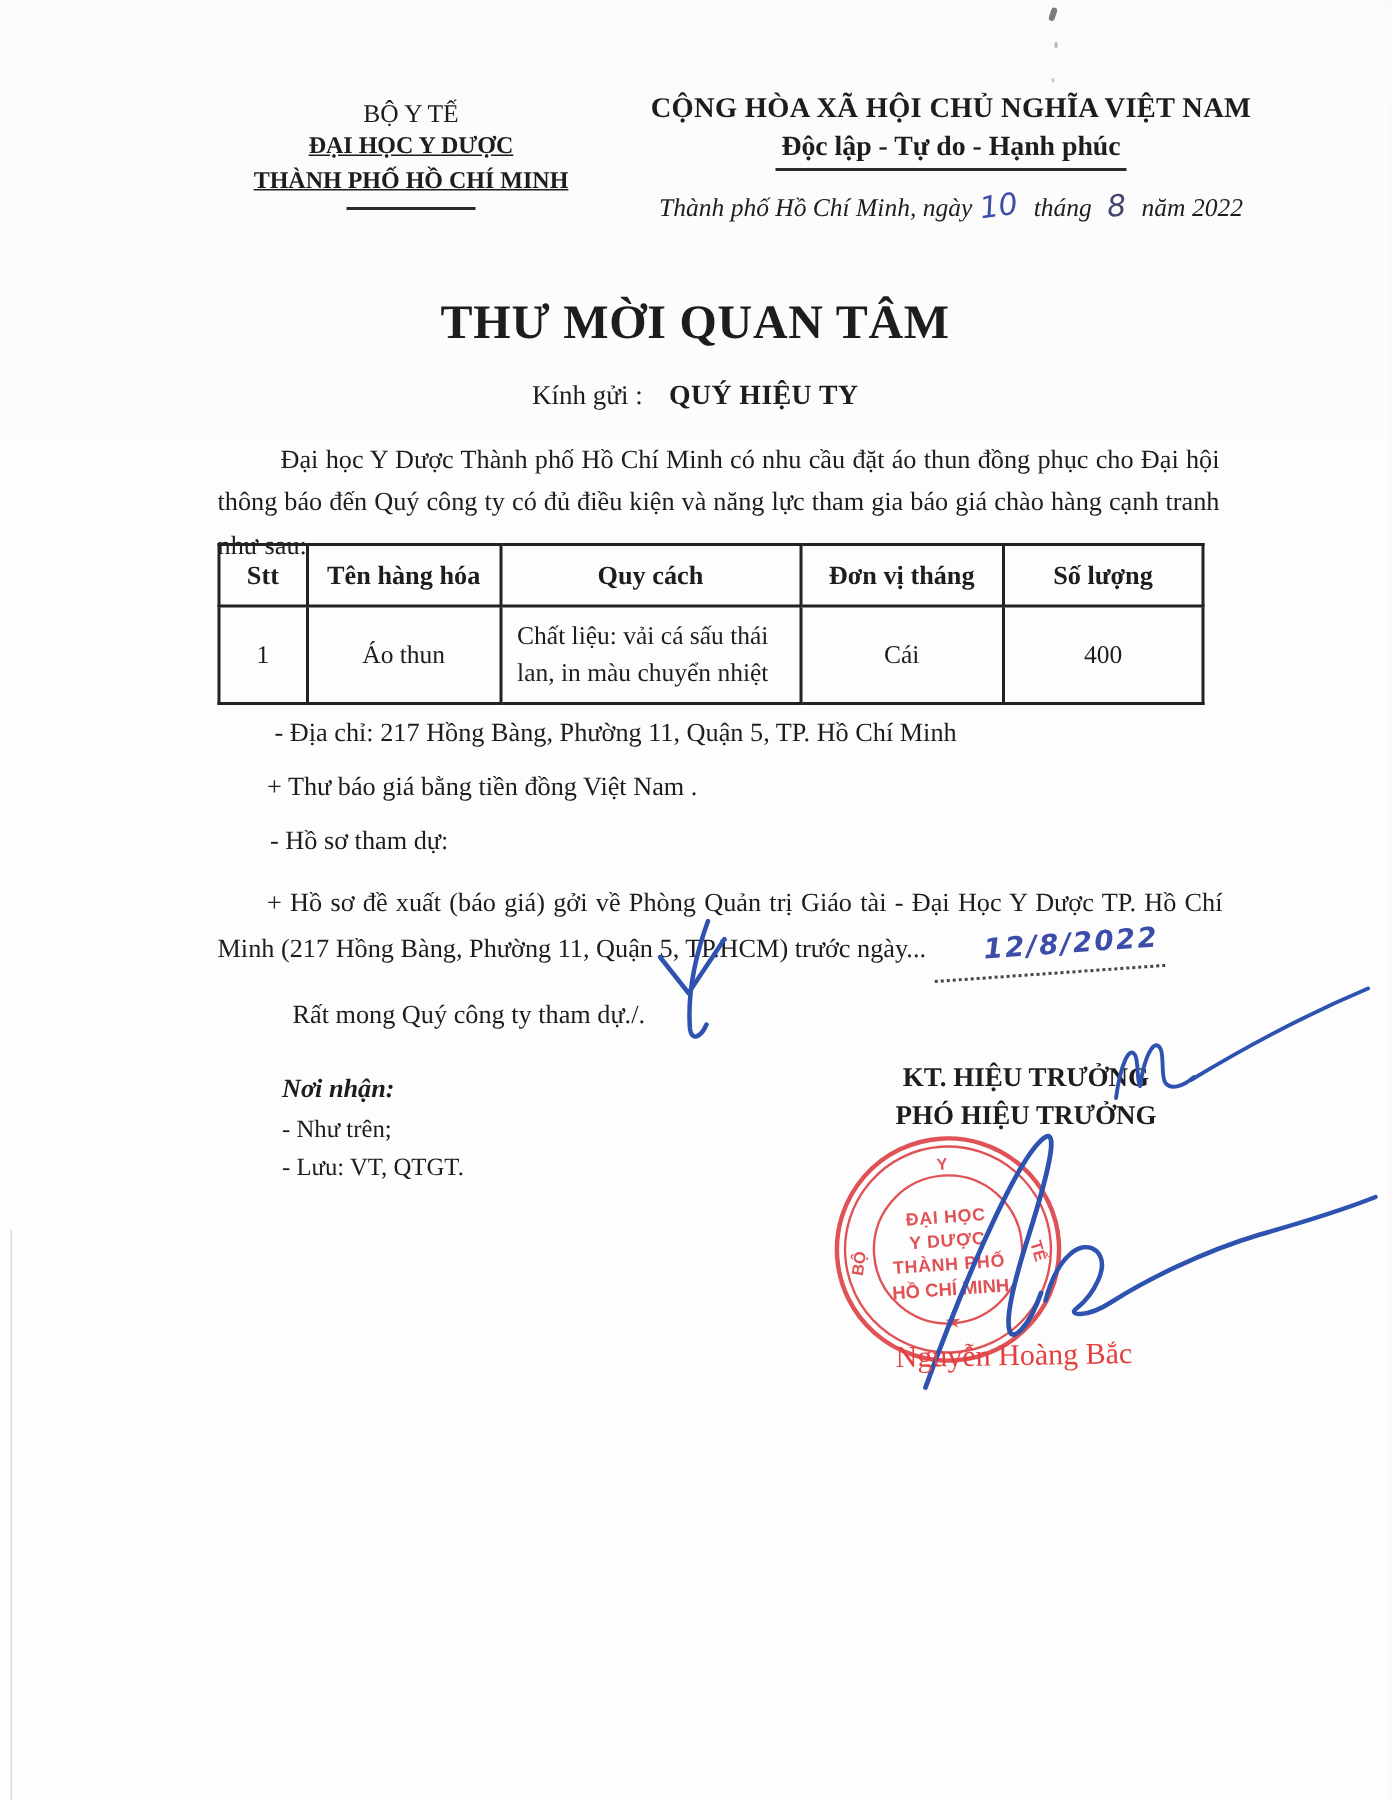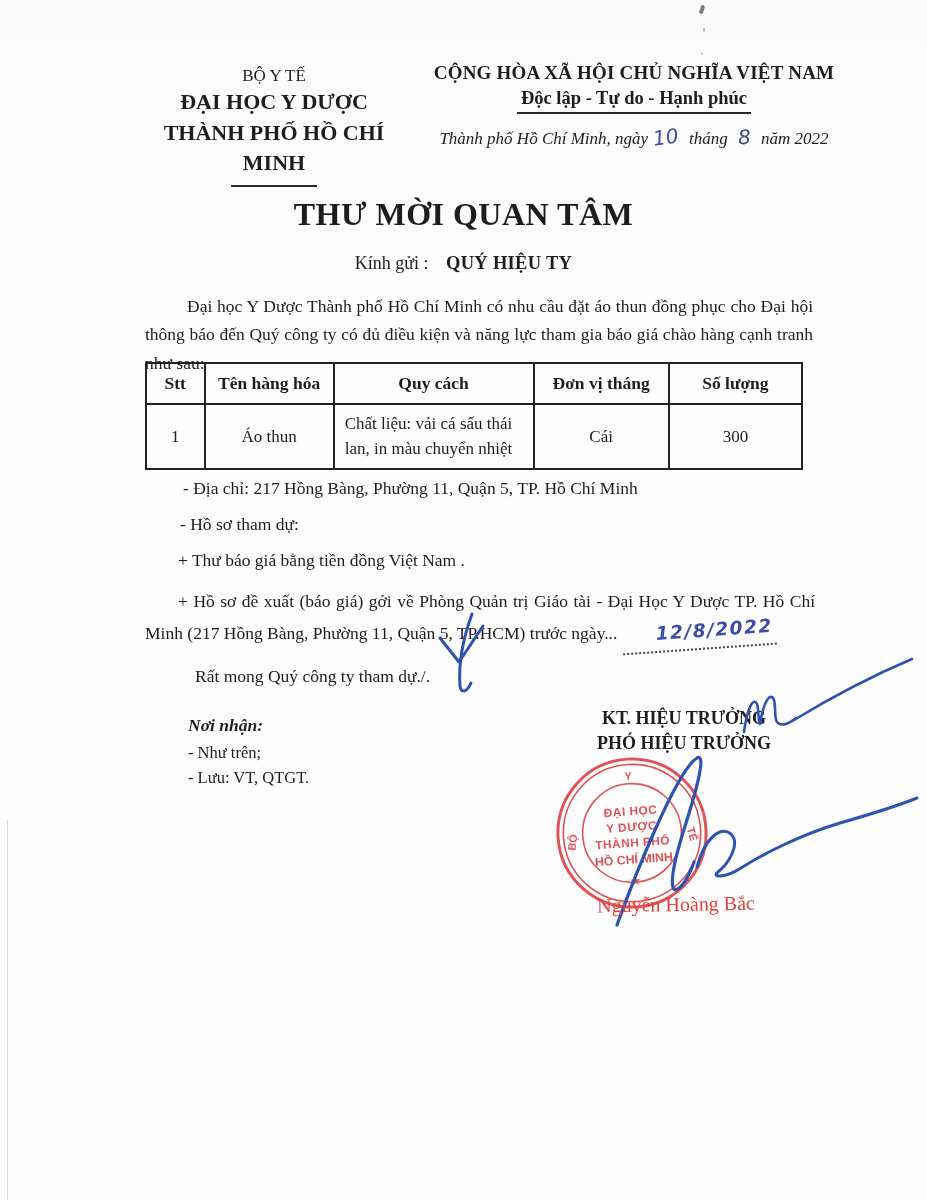--- a/index.html
+++ b/index.html
@@ -15,21 +15,21 @@
   }
   
   .scan-edge{position:absolute;left:7px;top:820px;width:1px;height:380px;background:#c9ced8;opacity:.8;}
   .speck1{position:absolute;left:700px;top:5px;width:4px;height:9px;background:#5a5a60;border-radius:2px;transform:rotate(18deg);opacity:.8;}
   .speck2{position:absolute;left:703px;top:28px;width:2px;height:4px;background:#8a8a92;border-radius:2px;opacity:.6;}
   .speck3{position:absolute;left:701px;top:52px;width:2px;height:3px;background:#9a9aa2;border-radius:2px;opacity:.5;}
 
   
   .hdr-left{position:absolute;left:148px;top:64px;width:252px;text-align:center;line-height:1.38;}
   .hdr-left .l1{font-size:17px;}
-  .hdr-left .l2,.hdr-left .l3{font-size:22px;font-weight:bold;}
+  .hdr-left .l2,.hdr-left .l3{font-size:16px;font-weight:bold;text-decoration:underline;}
   .hdr-rule{width:86px;height:0;border-bottom:2px solid #2a2a2e;margin:6px auto 0 auto;}
 
   .hdr-right{position:absolute;left:408px;top:62px;width:452px;text-align:center;}
   .hdr-right .n1{font-size:19px;font-weight:bold;letter-spacing:.2px;}
   .hdr-right .n2{font-size:18.5px;font-weight:bold;display:inline-block;padding:2px 4px 3px 4px;border-bottom:2px solid #2a2a2e;margin-top:2px;}
   .date-line{margin-top:11px;font-style:italic;font-size:17px;white-space:nowrap;}
 
   .handwriting{
     font-family:"DejaVu Sans",sans-serif;
     font-style:italic;
@@ -142,29 +142,29 @@
         <th>Đơn vị tháng</th>
         <th>Số lượng</th>
       </tr>
     </thead>
     <tbody>
       <tr>
         <td>1</td>
         <td>Áo thun</td>
         <td class="cell-left">Chất liệu: vải cá sấu thái lan, in màu chuyển nhiệt</td>
         <td>Cái</td>
-        <td>300</td>
+        <td>400</td>
       </tr>
     </tbody>
   </table>
 
   <div class="details">
     <div class="dl dl-address">- Địa chỉ: 217 Hồng Bàng, Phường 11, Quận 5, TP. Hồ Chí Minh</div>
+    <div class="dl dl-quote">+ Thư báo giá bằng tiền đồng Việt Nam .</div>
     <div class="dl dl-dossier">- Hồ sơ tham dự:</div>
-    <div class="dl dl-quote">+ Thư báo giá bằng tiền đồng Việt Nam .</div>
     <div class="dl dl-submit">
       <span>+ Hồ sơ đề xuất (báo giá) gởi về Phòng Quản trị Giáo tài - Đại Học Y Dược TP. Hồ Chí Minh (217 Hồng Bàng, Phường 11, Quận 5, TP.HCM) trước ngày...</span>
       <span class="handwriting hw-deadline">12/8/2022</span>
     </div>
     <div class="dl dl-closing">Rất mong Quý công ty tham dự./.</div>
   </div>
 
   <svg class="ink-svg" style="left:428px;top:610px;" width="70" height="92" viewBox="0 0 70 92">
     <path d="M44,4 C36,26 30,50 32,76 C33,84 39,82 43,73" stroke-width="3"></path>
     <path d="M12,28 L31,52 L55,16" stroke-width="3"></path>

